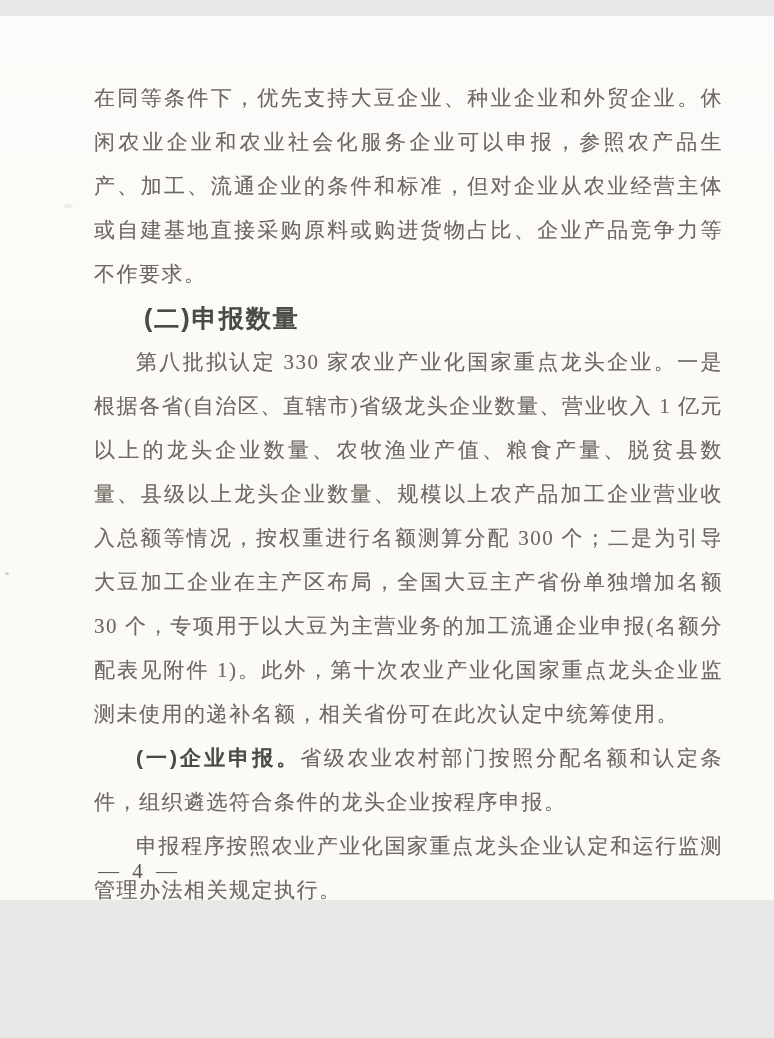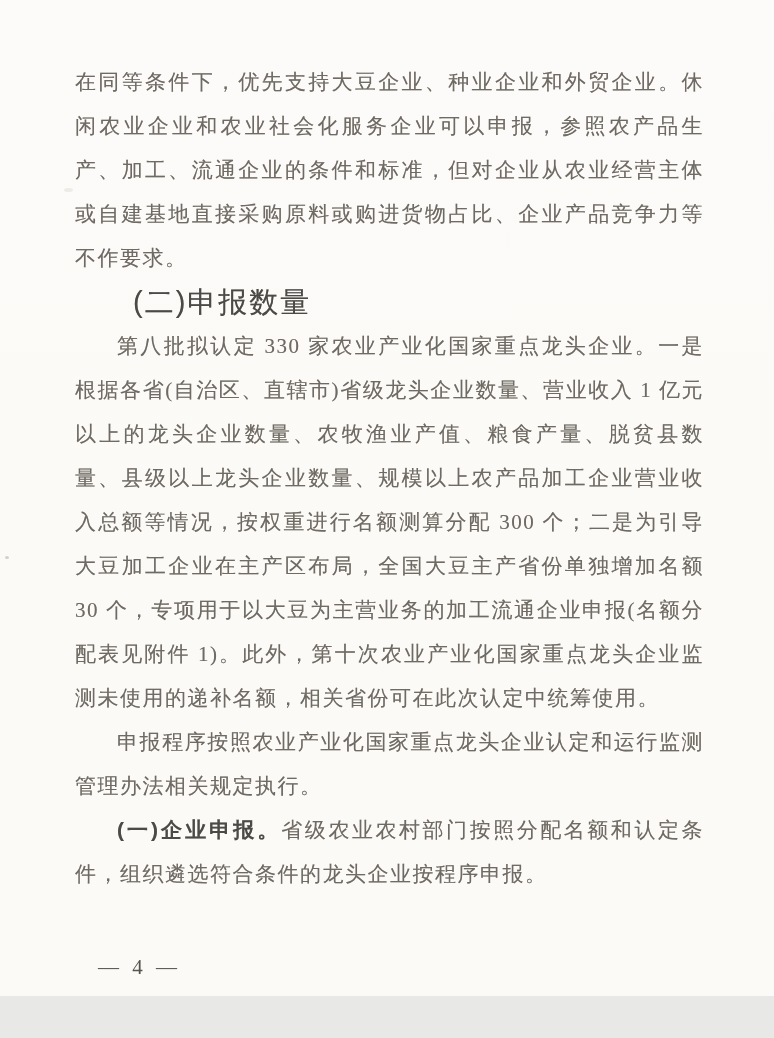--- a/index.html
+++ b/index.html
@@ -3,50 +3,50 @@
 <meta charset="utf-8">
 <style>
   html, body {
     margin: 0;
     padding: 0;
     background: #e8e8e6;
   }
   .page {
     position: relative;
     width: 774px;
-    height: 996px;
-    margin: 0 auto;
+    height: 884px;
+    margin: 16px auto;
     background: linear-gradient(180deg, #fcfbf9 0%, #fbfaf7 55%, #fbfaf6 100%);
     overflow: hidden;
     box-sizing: border-box;
-    padding: 60px 70px 0 75px;
+    padding: 60px 70px 0 94px;
     font-family: "Liberation Serif", "DejaVu Serif", serif;
   }
   .content {
     width: 629px;
   }
   p.body {
     margin: 0;
     font-size: 21px;
     line-height: 44px;
     letter-spacing: 1.5px;
     color: #6f6a63;
     text-align: justify;
     text-justify: inter-character;
     text-shadow: 0 0 0.6px rgba(111,106,99,0.45);
   }
   p.body.ind { text-indent: 2em; }
   p.body.cut { text-align-last: justify; }
   h3.heading {
     margin: 0;
-    font-size: 29px;
+    font-size: 25px;
     line-height: 44px;
     letter-spacing: 2px;
     text-indent: 2em;
-    font-weight: normal;
+    font-weight: bold;
     color: #4c4a47;
     font-family: "Liberation Sans", "DejaVu Sans", sans-serif;
     text-shadow: 0 0 0.4px rgba(76,74,71,0.5);
   }
   .lead {
     font-weight: bold;
     color: #4c4a47;
     font-family: "Liberation Sans", "DejaVu Sans", sans-serif;
     letter-spacing: 2px;
   }
@@ -80,22 +80,22 @@
 
   <div class="content">
 
     <p class="body cont">在同等条件下，优先支持大豆企业、种业企业和外贸企业。休闲农业企业和农业社会化服务企业可以申报，参照农产品生产、加工、流通企业的条件和标准，但对企业从农业经营主体或自建基地直接采购原料或购进货物占比、企业产品竞争力等不作要求。</p>
 
     <h3 class="heading">(二)申报数量</h3>
 
     <p class="body ind">第八批拟认定 330 家农业产业化国家重点龙头企业。一是根据各省(自治区、直辖市)省级龙头企业数量、营业收入 1 亿元以上的龙头企业数量、农牧渔业产值、粮食产量、脱贫县数量、县级以上龙头企业数量、规模以上农产品加工企业营业收入总额等情况，按权重进行名额测算分配 300 个；二是为引导大豆加工企业在主产区布局，全国大豆主产省份单独增加名额 30 个，专项用于以大豆为主营业务的加工流通企业申报(名额分配表见附件 1)。此外，第十次农业产业化国家重点龙头企业监测未使用的递补名额，相关省份可在此次认定中统筹使用。</p>
 
 
+    <p class="body ind"><span class="lead">(一)企业申报。</span><span>省级农业农村部门按照分配名额和认定条件，组织遴选符合条件的龙头企业按程序申报。</span></p>
+
     <p class="body ind">申报程序按照农业产业化国家重点龙头企业认定和运行监测管理办法相关规定执行。</p>
-
-    <p class="body ind"><span class="lead">(一)企业申报。</span><span>省级农业农村部门按照分配名额和认定条件，组织遴选符合条件的龙头企业按程序申报。</span></p>
 
 
   </div>
 
   <div class="footer">— 4 —</div>
 
 </div>
 
 </body></html>

